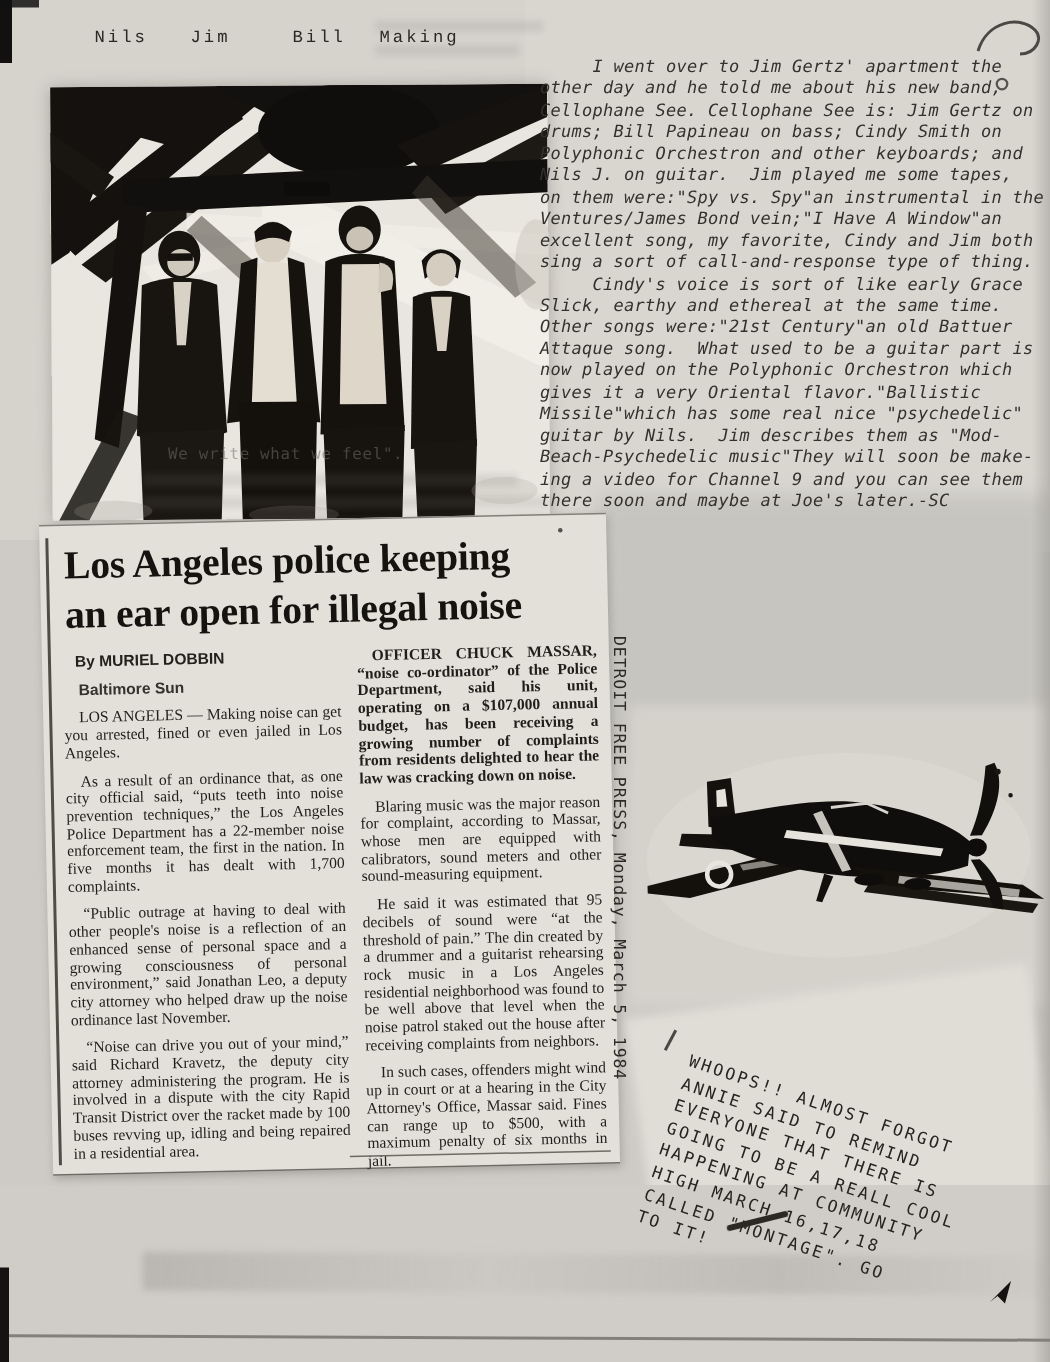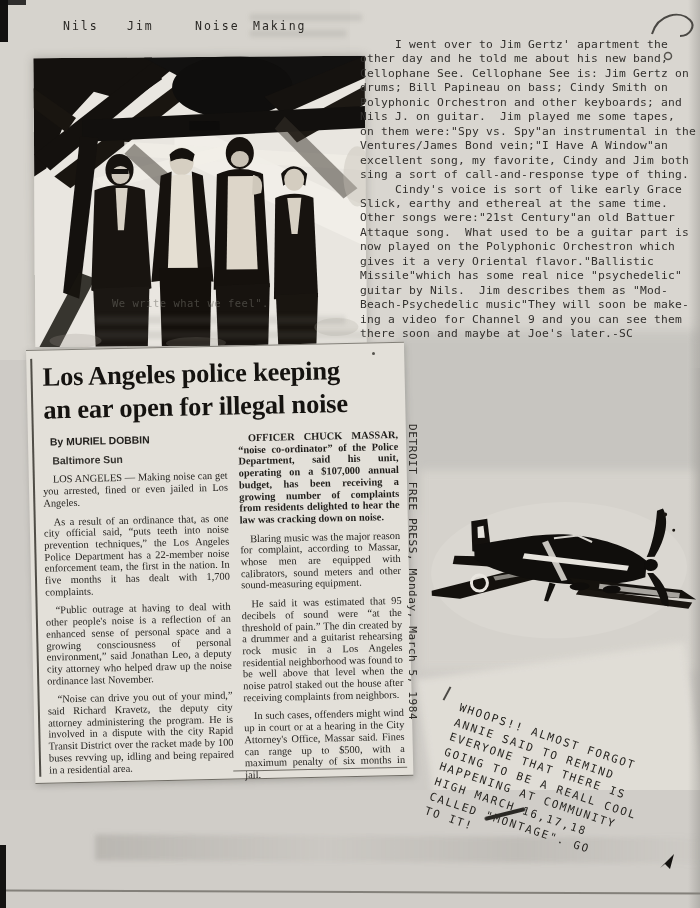--- a/index.html
+++ b/index.html
@@ -17,32 +17,32 @@
   .patch-midgray{left:398px;top:330px;width:302px;height:180px;background:#c7c5c0;filter:blur(6px);}
   .patch-plane{left:420px;top:470px;width:280px;height:200px;background:#d5d2cc;filter:blur(4px);}
   .patch-note{left:430px;top:660px;width:270px;height:210px;background:#e0ddd6;filter:blur(3px);transform:rotate(-8deg);}
   .patch-bottom{left:0;top:790px;width:700px;height:118px;background:#d0cdc8;}
   .patch-rightedge{left:688px;top:0;width:12px;height:908px;background:linear-gradient(90deg,rgba(0,0,0,0),rgba(90,88,84,.25));}
   .mottle{left:95px;top:836px;width:605px;height:26px;
     background:linear-gradient(90deg,rgba(135,132,126,.30),rgba(160,157,150,.10) 38%,rgba(145,142,136,.26) 70%,rgba(170,167,160,.06));
     filter:blur(2.5px);transform:rotate(.3deg);}
 
   
-  .photo-label{position:absolute;top:19px;font-size:11.5px;letter-spacing:2px;color:#2a2825;}
+  .photo-label{position:absolute;top:19px;font-size:11.5px;letter-spacing:2px;color:#2a2825;font-family:Liberation Mono, monospace;}
 
   
   .band-photo{left:34px;top:57px;width:332px;height:289px;transform:rotate(-.4deg);
     box-shadow:0 0 10px rgba(120,117,110,.45);}
   .band-photo svg{display:block;}
 
   
   .typed{
     left:360px;top:38px;width:338px;
     font-size:11.3px;line-height:14.45px;color:#33312e;
-    white-space:pre-wrap;letter-spacing:.2px;
+    white-space:pre-wrap;letter-spacing:.2px;font-style:italic;
   }
 
   
   .ghost-line{left:112px;top:297px;font-size:10.5px;color:rgba(112,110,102,.55);filter:blur(.4px);letter-spacing:.5px;}
   .ghost-bar{background:rgba(120,118,110,.16);filter:blur(2px);}
   .gb1{left:95px;top:316px;width:250px;height:8px;}
   .gb2{left:95px;top:331px;width:272px;height:8px;}
   .gb3{left:250px;top:14px;width:112px;height:7px;}
   .gb4{left:250px;top:30px;width:96px;height:7px;}
 
@@ -107,21 +107,21 @@
 <div class="patch patch-typed"></div>
 <div class="patch patch-midgray"></div>
 <div class="patch patch-plane"></div>
 <div class="patch patch-note"></div>
 <div class="patch patch-bottom"></div>
 <div class="patch patch-rightedge"></div>
 <div class="patch mottle"></div>
 
 <span class="photo-label" style="left:63px">Nils</span>
 <span class="photo-label" style="left:127px">Jim</span>
-<span class="photo-label" style="left:195px">Noise</span>
+<span class="photo-label" style="left:195px">Bill</span>
 <span class="photo-label" style="left:253px">Making</span>
 
 <div class="abs band-photo">
   <svg width="332" height="289" viewBox="0 0 330 288">
     <rect width="330" height="288" fill="#e9e6e0"></rect>
     <polygon points="140,60 330,150 330,190 140,100" fill="#f1eee8"></polygon>
 
     <path d="M0,0 H118 L128,22 L96,44 L60,34 L30,66 L12,110 L0,118 Z" fill="#14110e"></path>
     <polygon points="0,96 120,4 138,12 16,112" fill="#14110e"></polygon>
     <polygon points="20,118 152,20 164,30 36,130" fill="#191510"></polygon>

